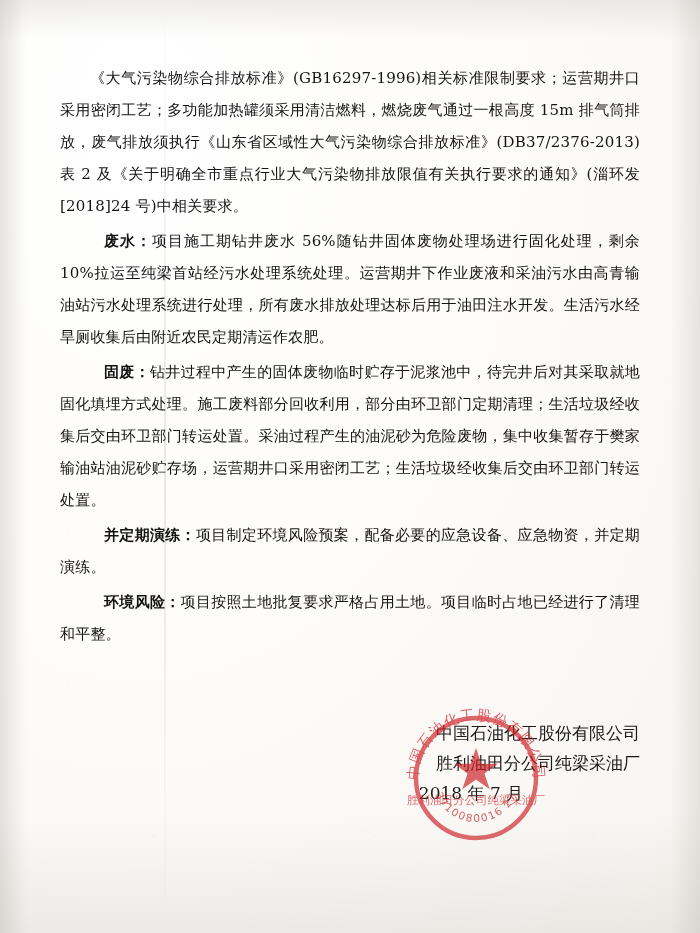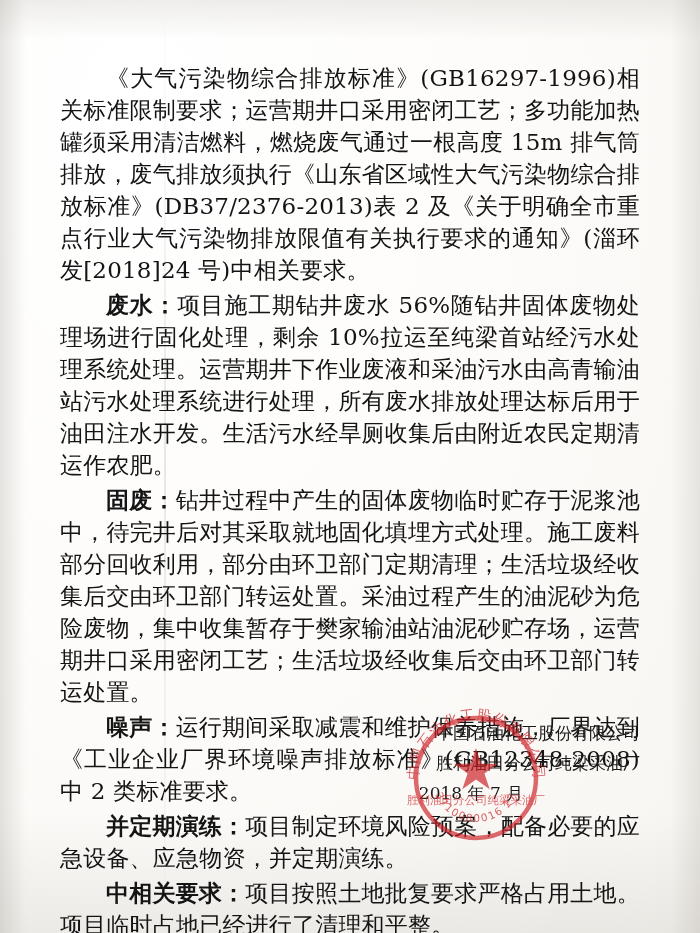--- a/index.html
+++ b/index.html
@@ -59,32 +59,33 @@
   }
 
   #content {
     position: absolute;
     left: 60px;
     top: 62px;
     width: 580px;
   }
   p.para {
     margin: 0 0 3px 0;
-    font-size: 23px;
+    font-size: 15px;
     line-height: 32px;
     color: #141414;
     text-align: justify;
     text-justify: inter-ideograph;
     letter-spacing: 0.2px;
   }
   p.indent {
     text-indent: 2em;
   }
   .lead {
     font-weight: bold;
+    margin-left: 14px;
   }
   
   #signature {
     position: absolute;
     right: 60px;
     top: 718px;
     width: 300px;
     text-align: right;
     font-size: 17px;
     line-height: 30px;
@@ -130,23 +131,22 @@
   <div class="edge-shade-left"></div>
   <div class="edge-shade-right"></div>
   <div class="edge-shade-bottom"></div>
   <div class="fold-line" style="left:164px;"></div>
   <div class="noise"></div>
 
   <div id="content">
     <p class="para indent"><span>《大气污染物综合排放标准》(GB16297-1996)相关标准限制要求；运营期井口采用密闭工艺；多功能加热罐须采用清洁燃料，燃烧废气通过一根高度 15m 排气筒排放，废气排放须执行《山东省区域性大气污染物综合排放标准》(DB37/2376-2013)表 2 及《关于明确全市重点行业大气污染物排放限值有关执行要求的通知》(淄环发[2018]24 号)中相关要求。</span></p>
     <p class="para indent"><span class="lead">废水：</span><span>项目施工期钻井废水 56%随钻井固体废物处理场进行固化处理，剩余 10%拉运至纯梁首站经污水处理系统处理。运营期井下作业废液和采油污水由高青输油站污水处理系统进行处理，所有废水排放处理达标后用于油田注水开发。生活污水经旱厕收集后由附近农民定期清运作农肥。</span></p>
     <p class="para indent"><span class="lead">固废：</span><span>钻井过程中产生的固体废物临时贮存于泥浆池中，待完井后对其采取就地固化填埋方式处理。施工废料部分回收利用，部分由环卫部门定期清理；生活垃圾经收集后交由环卫部门转运处置。采油过程产生的油泥砂为危险废物，集中收集暂存于樊家输油站油泥砂贮存场，运营期井口采用密闭工艺；生活垃圾经收集后交由环卫部门转运处置。</span></p>
-    <p class="para indent"><span class="lead">噪声：</span><span>运行期间采取减震和维护保养措施，厂界达到《工业企业厂界环境噪声排放标准》(GB12348-2008)中 2 类标准要求。</span></p>
     <p class="para indent"><span class="lead">并定期演练：</span><span>项目制定环境风险预案，配备必要的应急设备、应急物资，并定期演练。</span></p>
-    <p class="para indent"><span class="lead">中相关要求：</span><span>项目按照土地批复要求严格占用土地。项目临时占地已经进行了清理和平整。</span></p>
+    <p class="para indent"><span class="lead">环境风险：</span><span>项目按照土地批复要求严格占用土地。项目临时占地已经进行了清理和平整。</span></p>
   </div>
 
   <div id="signature">
     <div>中国石油化工股份有限公司</div>
     <div>胜利油田分公司纯梁采油厂</div>
     <div class="sig-date">2018 年 7 月</div>
   </div>
 
   <div id="seal">
     <svg viewBox="0 0 156 156" width="156" height="156" xmlns="http://www.w3.org/2000/svg">

